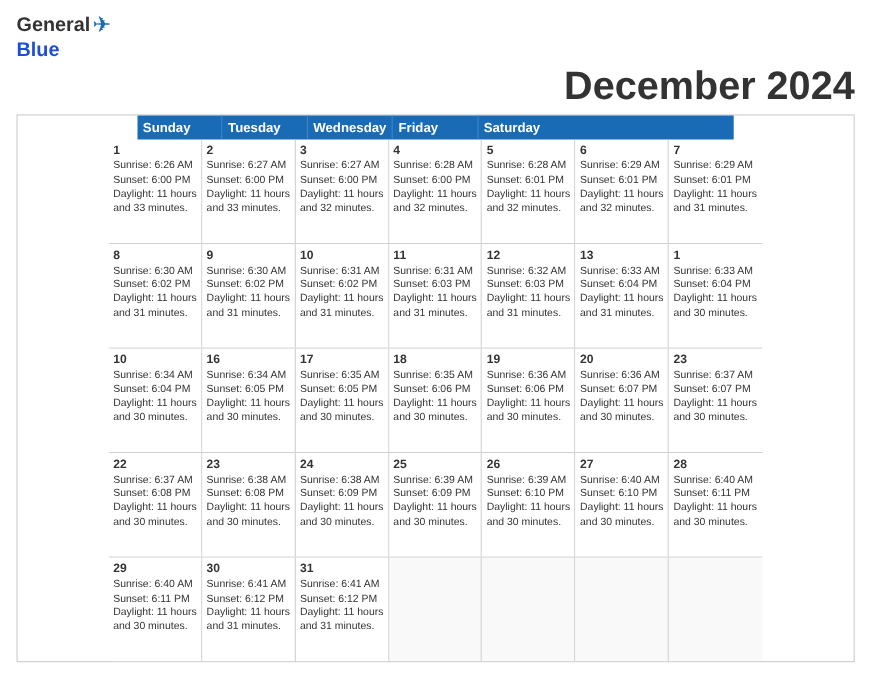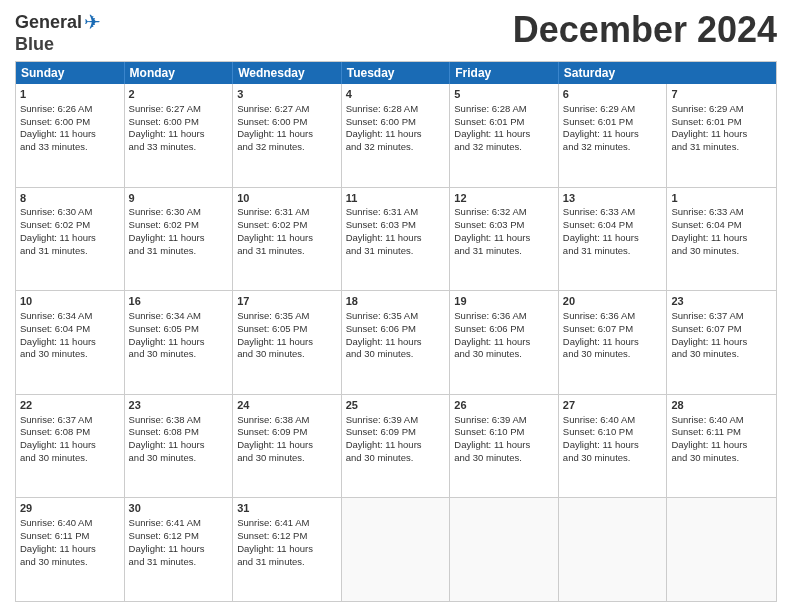--- a/index.html
+++ b/index.html
@@ -26,42 +26,44 @@
     .logo {
       display: flex;
       flex-direction: column;
       align-items: flex-start;
     }
     .logo-row {
       display: flex;
       align-items: center;
     }
     .logo-blue {
-      color: #404040;
+      color: #1d4ed8;
       font-size: 18px;
       font-weight: bold;
     }
     .title-block {
       text-align: center;
+      margin-top: 48px;
     }
     .month-title {
       font-size: 36px;
       font-weight: bold;
       color: #333;
       line-height: 1.1;
     }
     .location {
       font-size: 14px;
       color: #555;
     }
     .calendar {
       flex: 1;
       display: flex;
       flex-direction: column;
       border: 1px solid #ccc;
+      align-items: center;
     }
     .cal-header {
       display: grid;
       grid-template-columns: repeat(7, 1fr);
       background: #1a6bb5;
     }
     .cal-header-cell {
       color: #fff;
       font-weight: bold;
       font-size: 12px;
@@ -121,23 +123,22 @@
       <span class="logo-blue">Blue</span>
     </div>
     <div class="title-block">
       <div class="month-title">December 2024</div>
     </div>
   </div>
 
   <div class="calendar">
     <div class="cal-header">
     <div class="cal-header-cell">Sunday</div>
-        <div class="cal-header-cell">Monday</div>
+        <div class="cal-header-cell">Tuesday</div>
         <div class="cal-header-cell">Wednesday</div>
-        <div class="cal-header-cell">Tuesday</div>
         <div class="cal-header-cell">Friday</div>
         <div class="cal-header-cell">Saturday</div>
       </div>
     <div class="cal-body">
     <div class="cal-row">
           <div class="cal-cell">
             <span class="day-num">1</span>
             <span style="display: block;">Sunrise: 6:26 AM</span>
             <span style="display: block;">Sunset: 6:00 PM</span>
             <span style="display: block;">Daylight: 11 hours</span>

